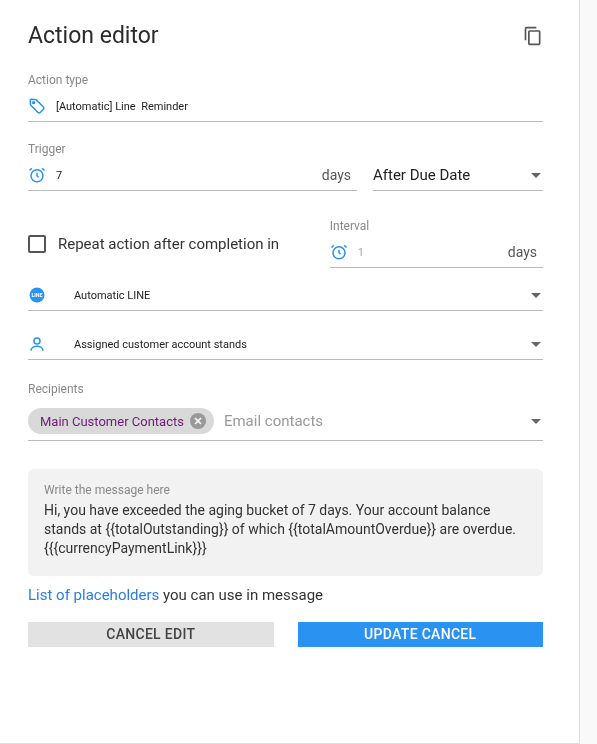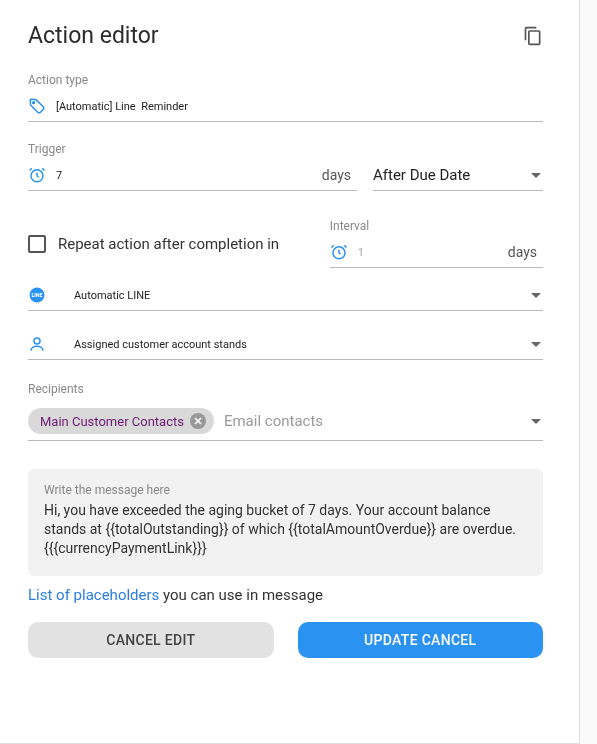--- a/index.html
+++ b/index.html
@@ -165,23 +165,23 @@
   .placeholders-link { color:#2a7de2; text-decoration:none; }
   .placeholders-rest { color:#333; }
 
   .buttons-row {
     display:flex;
     gap:24px;
     margin-top:18px;
   }
   .btn {
     flex:1;
-    height:36px;
+    height:25px;
     border:none;
-    border-radius:10px;
+    border-radius:0;
     font-size:14px;
     font-weight:500;
     letter-spacing:0.3px;
     cursor:pointer;
     font-family:inherit;
   }
   .btn-cancel { background:#e2e2e2; color:#444; }
   .btn-update { background:#2a92f0; color:#fff; }
 
   .clock-icon, .tag-icon, .person-icon, .line-icon { display:flex; }

